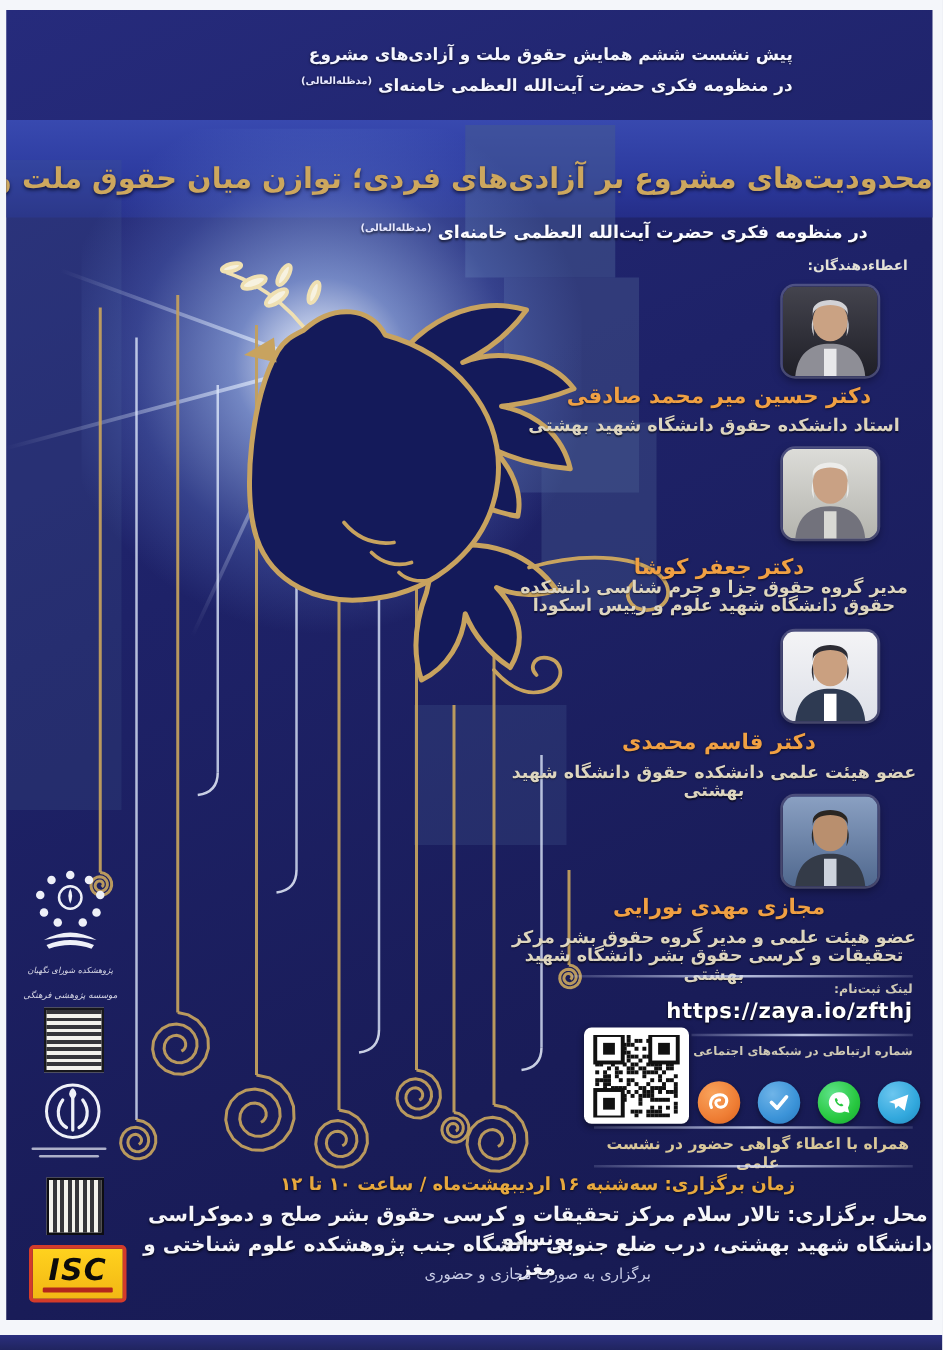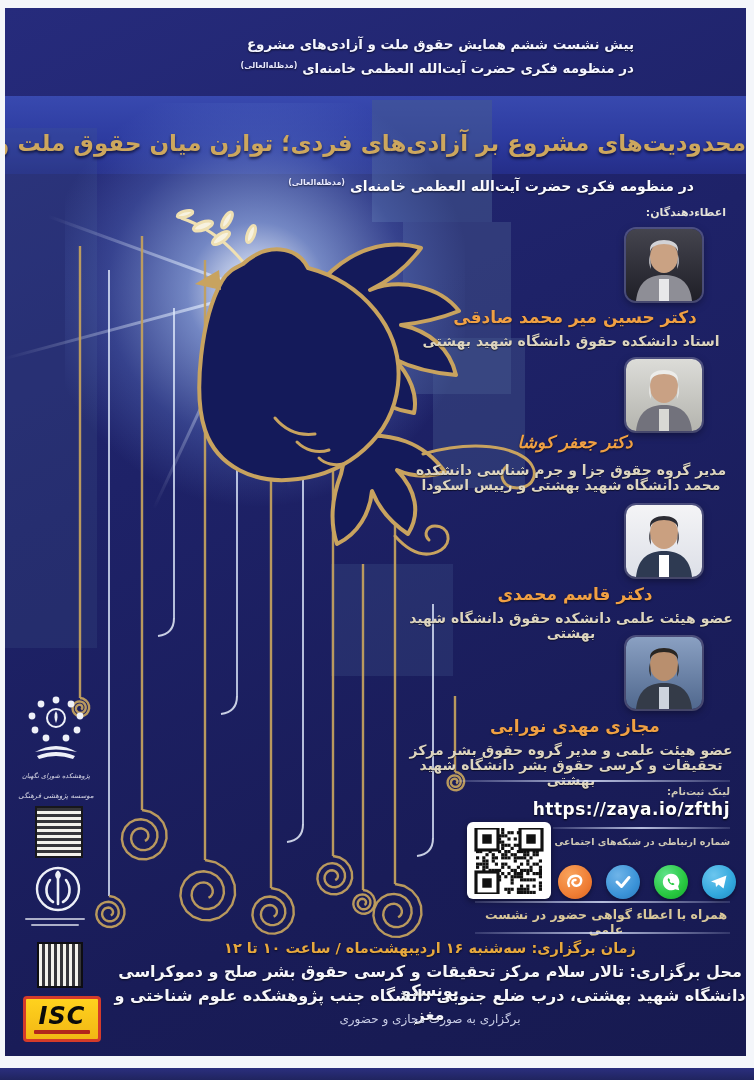--- a/index.html
+++ b/index.html
@@ -170,22 +170,22 @@
             </linearGradient>
           </defs>
     <path d="M10,72 C12,52 24,46 38,46 C52,46 64,52 66,72 Z" fill="#72727c"></path>
     <rect x="33" y="50" width="10" height="22" fill="#d8d8d4"></rect>
     <ellipse cx="38" cy="28" rx="14" ry="16" fill="#c9a184"></ellipse>
     <path d="M24,24 C24,12 52,12 52,24 L52,20 C52,8 24,8 24,20 Z" fill="#ececea"></path>
     <path d="M24,26 Q22,34 25,40 L24,26 Z" fill="#ececea"></path>
     <path d="M52,26 Q54,34 51,40 L52,26 Z" fill="#ececea"></path>
         </svg>
       </div>
-    <div class="abs spk-name rtl" style="top:424px;font-style:italic;">دکتر جعفر کوشا</div>
-    <div class="abs spk-role rtl" style="top:455px;">مدیر گروه حقوق جزا و جرم شناسی دانشکده محمد دانشگاه شهید بهشتی و رییس اسکودا</div>
+    <div class="abs spk-name rtl" style="top:436px;">دکتر جعفر کوشا</div>
+    <div class="abs spk-role rtl" style="top:455px;">مدیر گروه حقوق جزا و جرم شناسی دانشکده حقوق دانشگاه شهید علوم و رییس اسکودا</div>
 
     <div class="abs photo" style="top:497px;">
         <svg width="76" height="72" viewBox="0 0 76 72">
           <rect width="76" height="72" fill="url(#g2)"></rect>
     <defs>
             <linearGradient id="g2" x1="0" y1="0" x2="0" y2="1">
       <stop offset="0" stop-color="#f4f4f6"></stop>
               <stop offset="1" stop-color="#dde0e8"></stop>
             </linearGradient>
           </defs>

